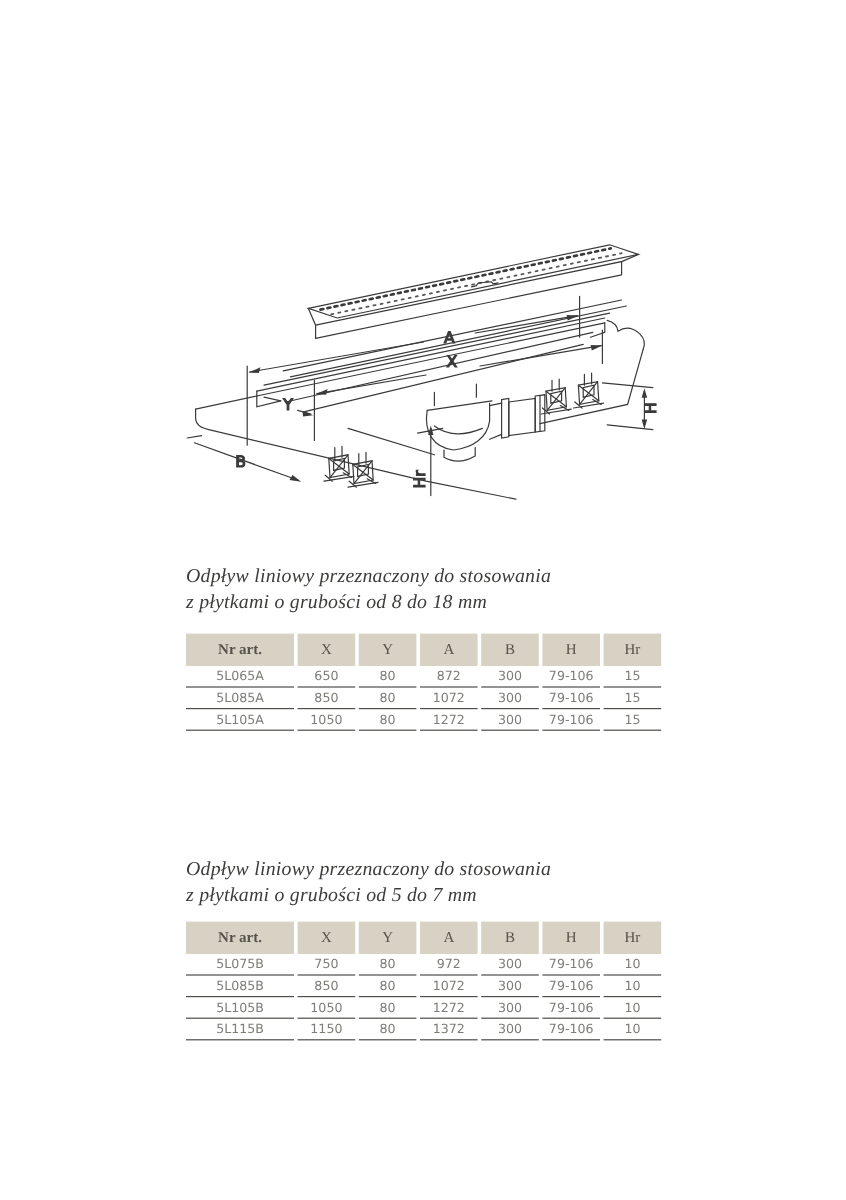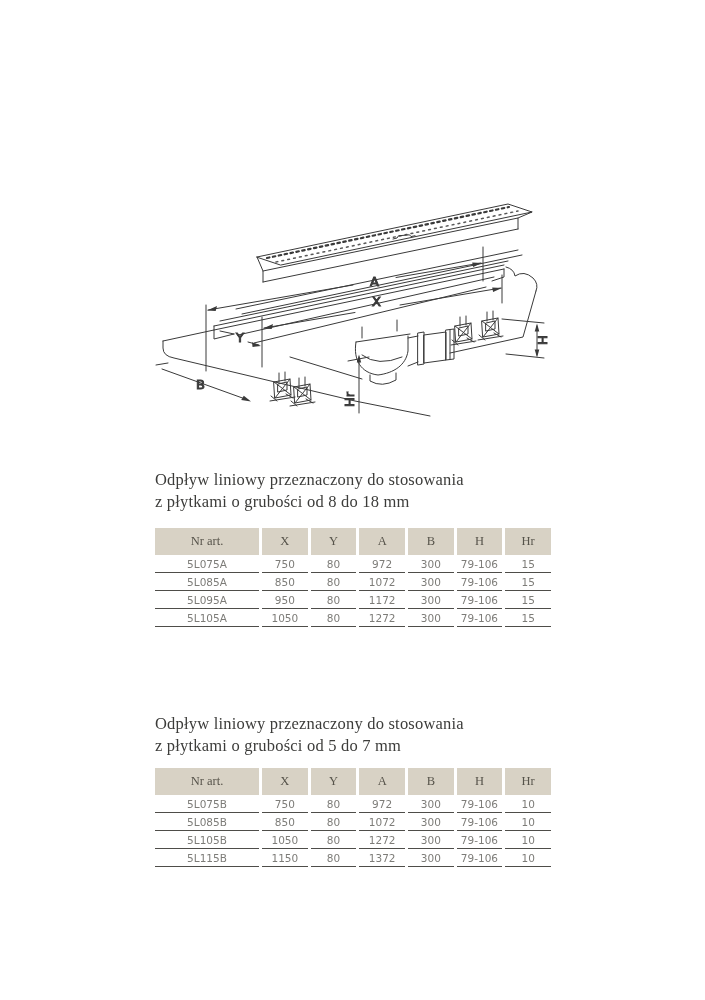--- a/index.html
+++ b/index.html
@@ -22,20 +22,21 @@
   }
   .section-title {
     position: absolute; left: 155px;
     margin: 0;
     font-family: "Liberation Serif", serif;
     font-weight: normal;
     font-size: 16.5px;
     line-height: 1.32;
     color: #3c3c3a;
     letter-spacing: 0.2px;
+    font-style: italic;
   }
   #title-1 { top: 469px; }
   #title-2 { top: 713px; }
   table.dims {
     position: absolute; left: 152px;
     width: 402px;
     border-collapse: separate;
     border-spacing: 3px 0;
     table-layout: fixed;
   }
@@ -44,21 +45,21 @@
   table.dims th {
     background: #d8d2c5;
     color: #56534a;
     font-family: "Liberation Serif", serif;
     font-weight: normal;
     font-size: 12.5px;
     height: 27px;
     text-align: center;
     padding: 0;
   }
-  table.dims th:first-child { width: 104px; }
+  table.dims th:first-child { width: 90px; font-weight: bold; }
   table.dims td {
     color: #7d7c78;
     font-family: "DejaVu Sans", sans-serif;
     font-size: 10.5px;
     height: 17px;
     text-align: center;
     padding: 0;
     border-bottom: 1px solid #4e4d49;
   }
 </style>
@@ -184,42 +185,33 @@
         <th>X</th>
         <th>Y</th>
         <th>A</th>
         <th>B</th>
         <th>H</th>
         <th>Hr</th>
       </tr>
     </thead>
   <tbody>
       <tr>
-        <td>5L075A</td>
-        <td>750</td>
-        <td>80</td>
-        <td>972</td>
+        <td>5L065A</td>
+        <td>650</td>
+        <td>80</td>
+        <td>872</td>
         <td>300</td>
         <td>79-106</td>
         <td>15</td>
       </tr>
       <tr>
         <td>5L085A</td>
         <td>850</td>
         <td>80</td>
         <td>1072</td>
-        <td>300</td>
-        <td>79-106</td>
-        <td>15</td>
-      </tr>
-      <tr>
-        <td>5L095A</td>
-        <td>950</td>
-        <td>80</td>
-        <td>1172</td>
         <td>300</td>
         <td>79-106</td>
         <td>15</td>
       </tr>
       <tr>
         <td>5L105A</td>
         <td>1050</td>
         <td>80</td>
         <td>1272</td>
         <td>300</td>

